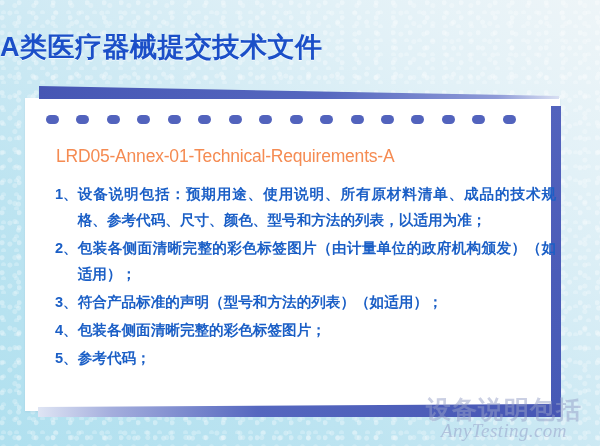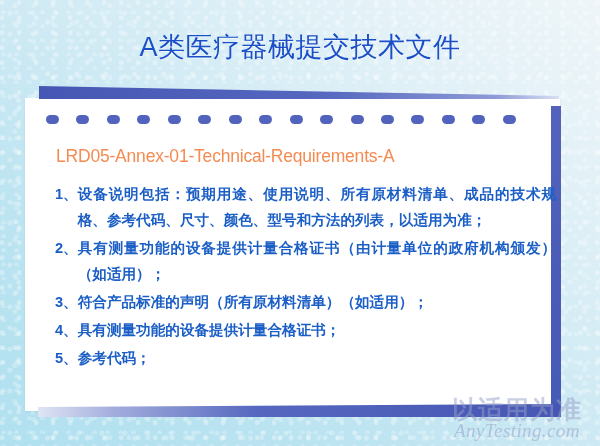--- a/index.html
+++ b/index.html
@@ -40,23 +40,23 @@
     background-size: 17px 15px, 23px 21px, 19px 18px, 29px 26px, 13px 14px;
     opacity: 0.75;
   }
 
   
   .poster-title {
     position: absolute;
     top: 29px;
     left: 0;
     width: 600px;
-    text-align: center;
+    text-align: left;
     font-size: 27px;
-    font-weight: normal;
+    font-weight: bold;
     letter-spacing: 0.5px;
     color: #1b4fc8;
     text-shadow: 0 1px 0 rgba(255,255,255,0.6);
     z-index: 4;
     white-space: nowrap;
   }
 
   
   .top-wedge {
     position: absolute;
@@ -251,36 +251,36 @@
 
     <div class="doc-code">LRD05-Annex-01-Technical-Requirements-A</div>
 
     <ol class="req-list">
       <li>
         <span class="li-num">1、</span>
         <span class="li-text">设备说明包括：预期用途、使用说明、所有原材料清单、成品的技术规格、参考代码、尺寸、颜色、型号和方法的列表，以适用为准；</span>
       </li>
       <li>
         <span class="li-num">2、</span>
-        <span class="li-text">具有测量功能的设备提供计量合格证书（由计量单位的政府机构颁发）（如适用）；</span>
+        <span class="li-text">包装各侧面清晰完整的彩色标签图片（由计量单位的政府机构颁发）（如适用）；</span>
       </li>
       <li>
         <span class="li-num">3、</span>
-        <span class="li-text">符合产品标准的声明（所有原材料清单）（如适用）；</span>
+        <span class="li-text">符合产品标准的声明（型号和方法的列表）（如适用）；</span>
       </li>
       <li>
         <span class="li-num">4、</span>
-        <span class="li-text">具有测量功能的设备提供计量合格证书；</span>
+        <span class="li-text">包装各侧面清晰完整的彩色标签图片；</span>
       </li>
       <li>
         <span class="li-num">5、</span>
         <span class="li-text">参考代码；</span>
       </li>
     </ol>
 
   </div>
 
   <div class="watermark">
-    <div class="wm-cn">以适用为准</div>
+    <div class="wm-cn">设备说明包括</div>
     <div class="wm-en">AnyTesting.com</div>
   </div>
 
 </div>
 
 </body></html>

